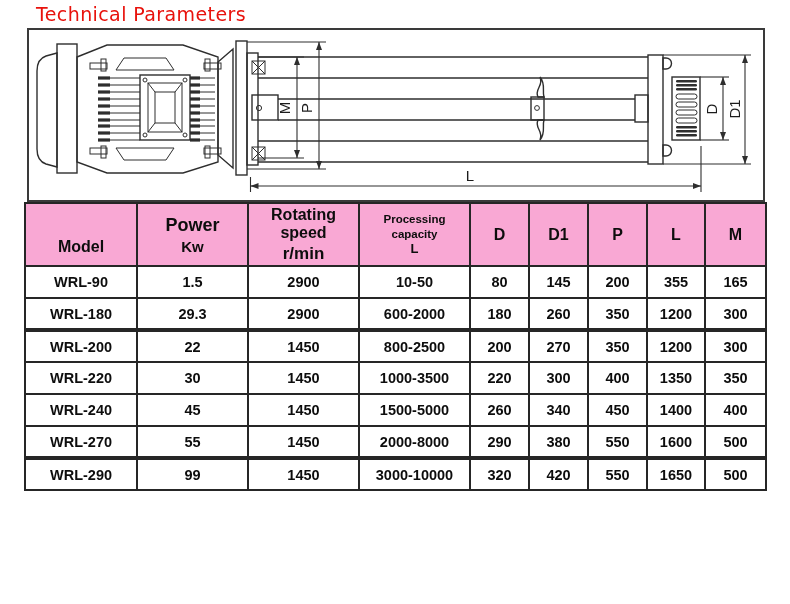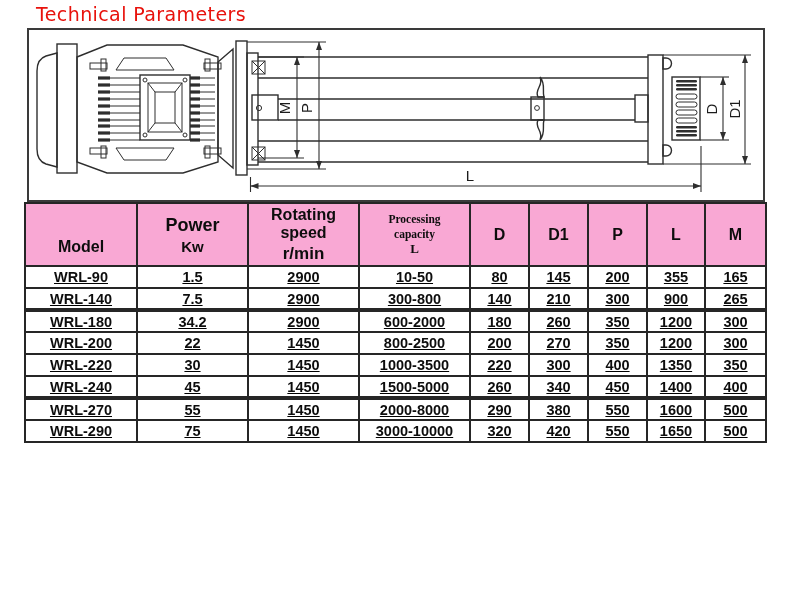--- a/index.html
+++ b/index.html
@@ -12,21 +12,21 @@
   .thin{stroke:#2e2e2e;fill:none;stroke-width:1;}
   .dim {stroke:#2e2e2e;fill:none;stroke-width:1.1;}
   .blk {fill:#2e2e2e;stroke:none;}
   svg text{font-family:"Liberation Sans",sans-serif;font-size:15px;fill:#1c1c1c;}
 
   table.params{position:absolute;left:24px;top:202px;width:741px;
                border-collapse:collapse;table-layout:fixed;}
   .params th,.params td{border:2px solid #262626;text-align:center;vertical-align:middle;
                color:#0d0d0d;font-weight:bold;padding:0;overflow:hidden;}
   .params thead th{background:#f9a8d4;height:61px;}
-  .params tbody tr{height:22px;text-decoration:underline;}
+  .params tbody tr{height:32px;}
   .params tbody td{font-size:14.5px;}
   .params tbody tr:nth-child(2) td,
   .params tbody tr:nth-child(6) td{border-bottom-width:4px;}
   .hstack{display:flex;flex-direction:column;align-items:center;justify-content:center;gap:2px;}
   .h-model{font-size:16px;padding-top:24px;}
   .h-big{font-size:18px;}
   .h-small{font-size:16px;}
   .h-rmin{font-size:17px;}
   .h-mid{font-size:15px;}
   .h-tiny{font-size:11.5px;line-height:1.25;}
@@ -256,21 +256,21 @@
             <div class="h-mid">Kw</div>
           </div>
         </th>
         <th>
           <div class="hstack">
             <div class="h-small">Rotating speed</div>
             <div class="h-rmin">r/min</div>
           </div>
         </th>
         <th>
-          <div class="hstack" style="gap:0;font-family:Liberation Serif, serif;">
+          <div class="hstack" style="gap:0;">
             <div class="h-tiny">Processing</div>
             <div class="h-tiny">capacity</div>
             <div class="h-capL">L</div>
           </div>
         </th>
         <th class="h-dim">D</th>
         <th class="h-dim">D1</th>
         <th class="h-dim">P</th>
         <th class="h-dim">L</th>
         <th class="h-dim">M</th>
@@ -282,33 +282,22 @@
           <td>1.5</td>
           <td>2900</td>
           <td>10-50</td>
           <td>80</td>
           <td>145</td>
           <td>200</td>
           <td>355</td>
           <td>165</td>
         </tr>
         <tr>
-          <td>WRL-140</td>
-          <td>7.5</td>
-          <td>2900</td>
-          <td>300-800</td>
-          <td>140</td>
-          <td>210</td>
-          <td>300</td>
-          <td>900</td>
-          <td>265</td>
-        </tr>
-        <tr>
           <td>WRL-180</td>
-          <td>34.2</td>
+          <td>29.3</td>
           <td>2900</td>
           <td>600-2000</td>
           <td>180</td>
           <td>260</td>
           <td>350</td>
           <td>1200</td>
           <td>300</td>
         </tr>
         <tr>
           <td>WRL-200</td>
@@ -349,21 +338,21 @@
           <td>1450</td>
           <td>2000-8000</td>
           <td>290</td>
           <td>380</td>
           <td>550</td>
           <td>1600</td>
           <td>500</td>
         </tr>
         <tr>
           <td>WRL-290</td>
-          <td>75</td>
+          <td>99</td>
           <td>1450</td>
           <td>3000-10000</td>
           <td>320</td>
           <td>420</td>
           <td>550</td>
           <td>1650</td>
           <td>500</td>
         </tr>
       </tbody>
   </table>

